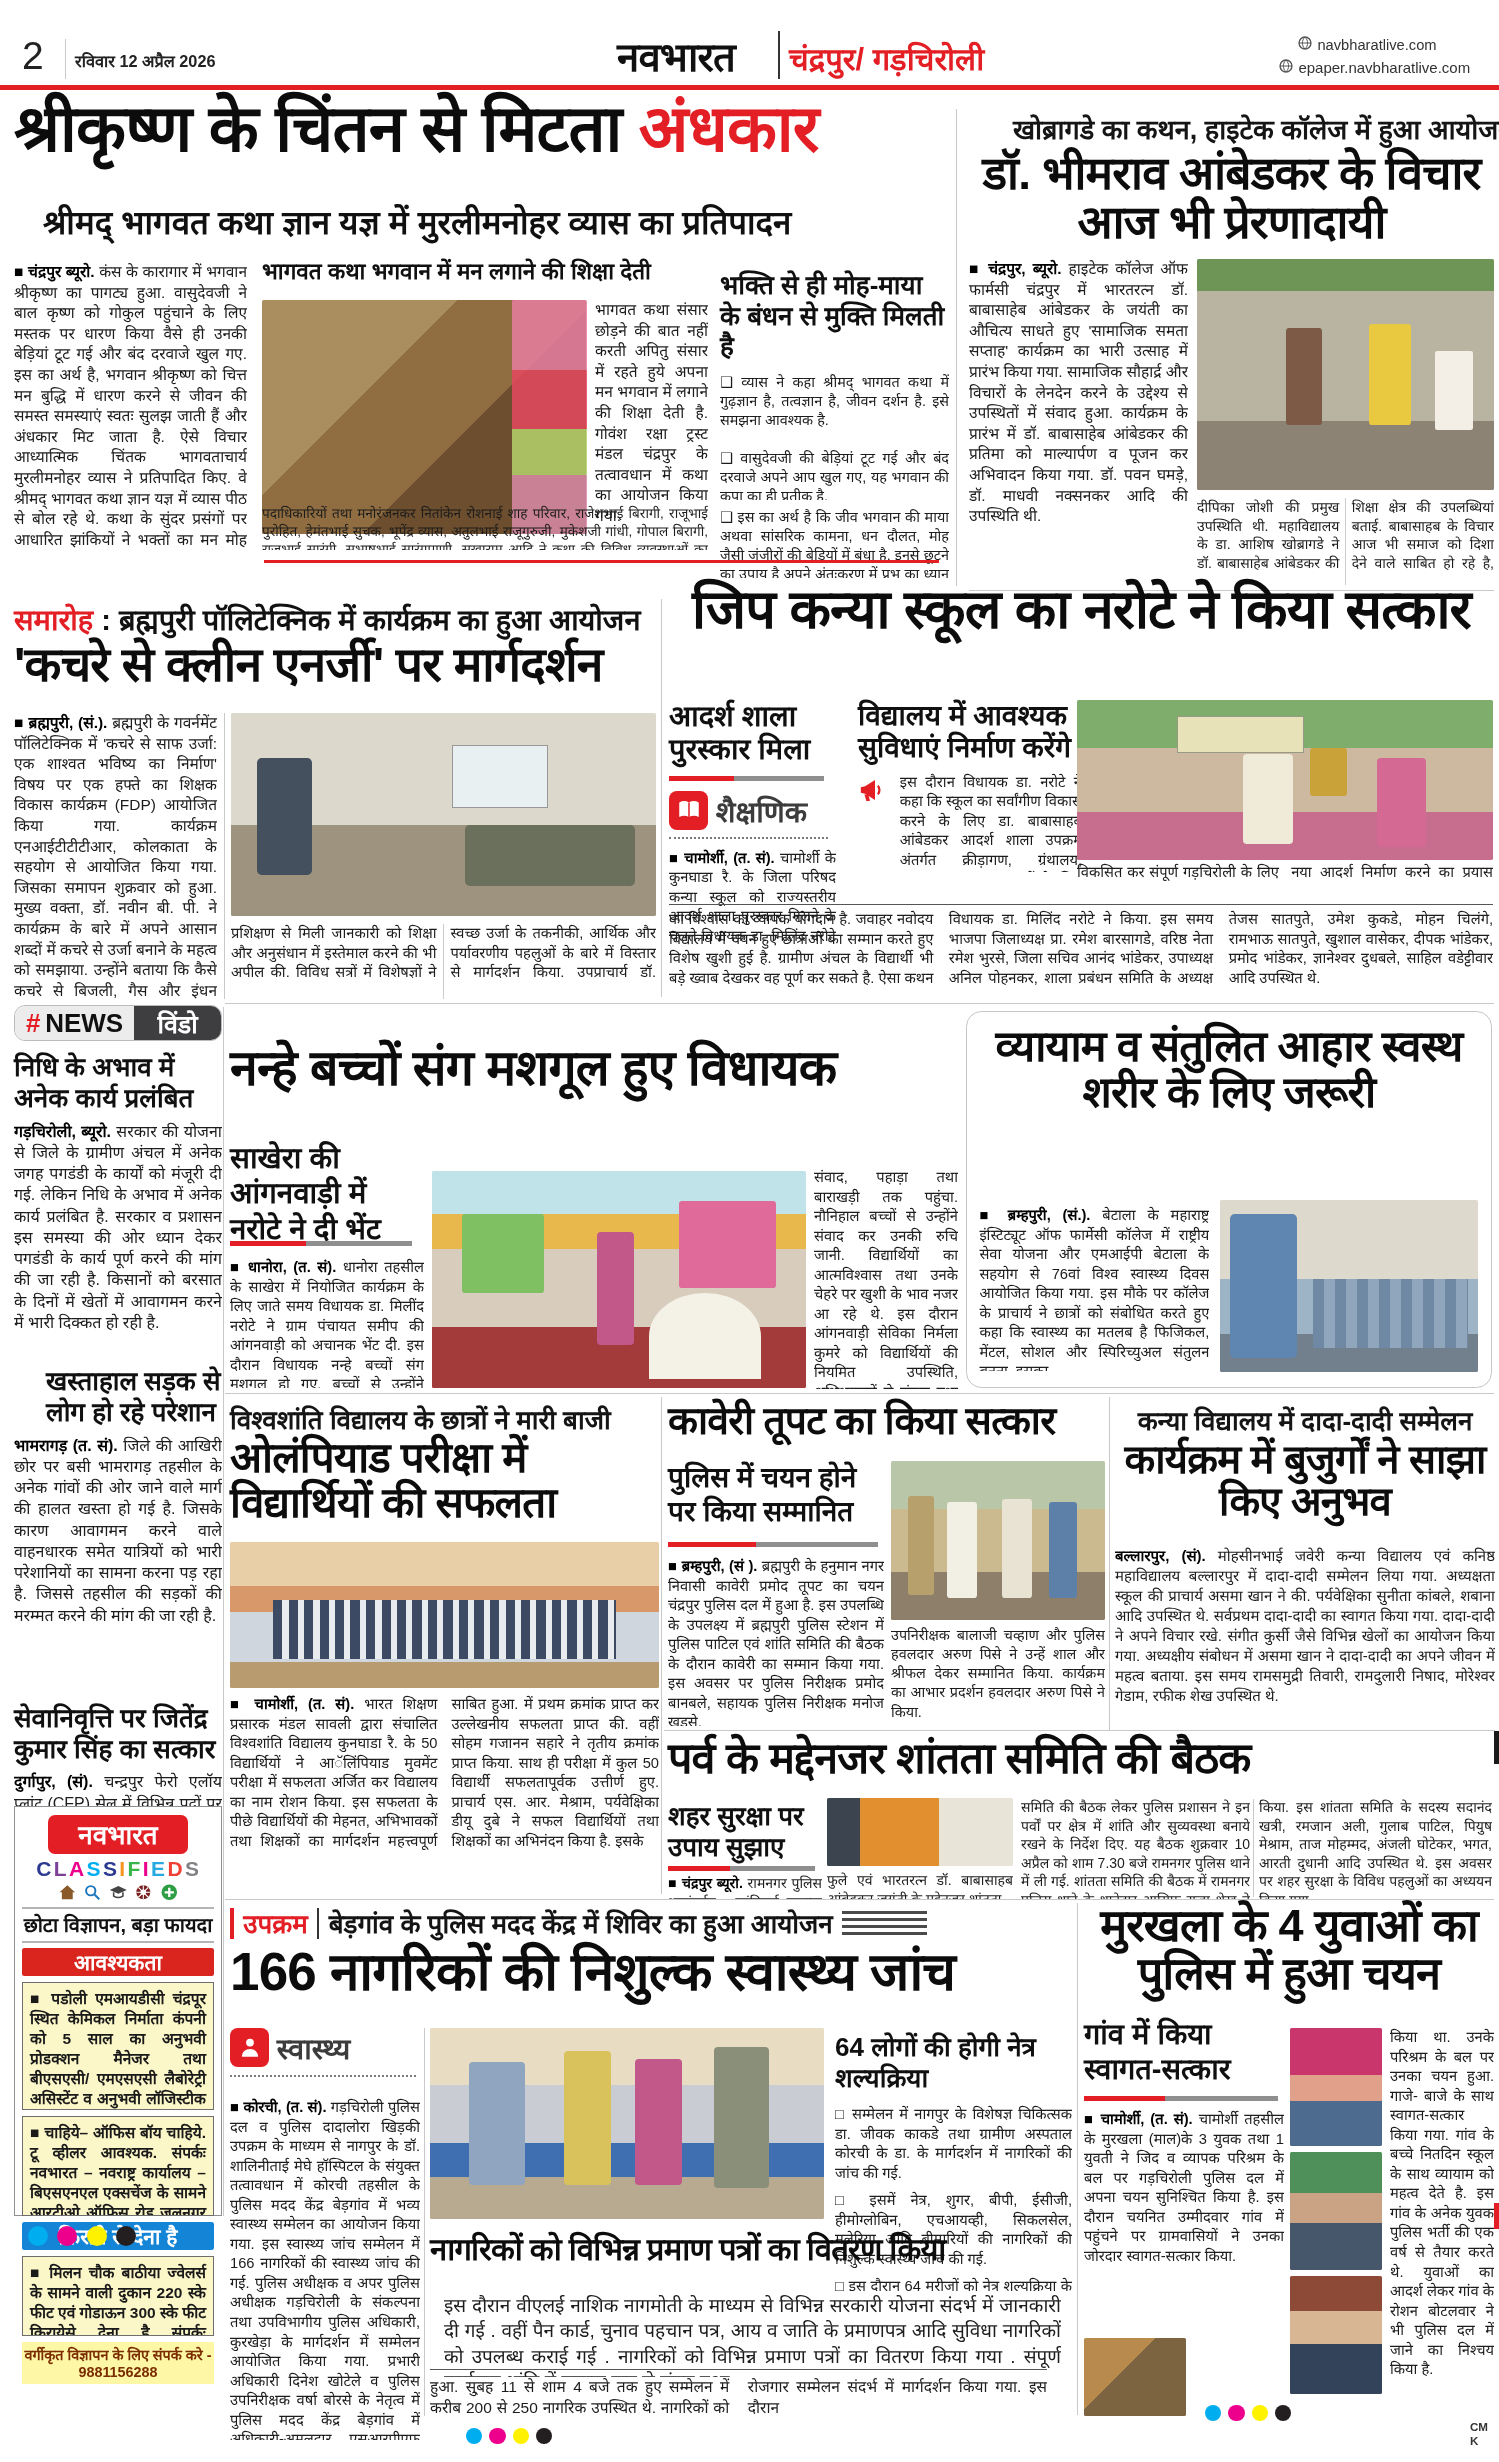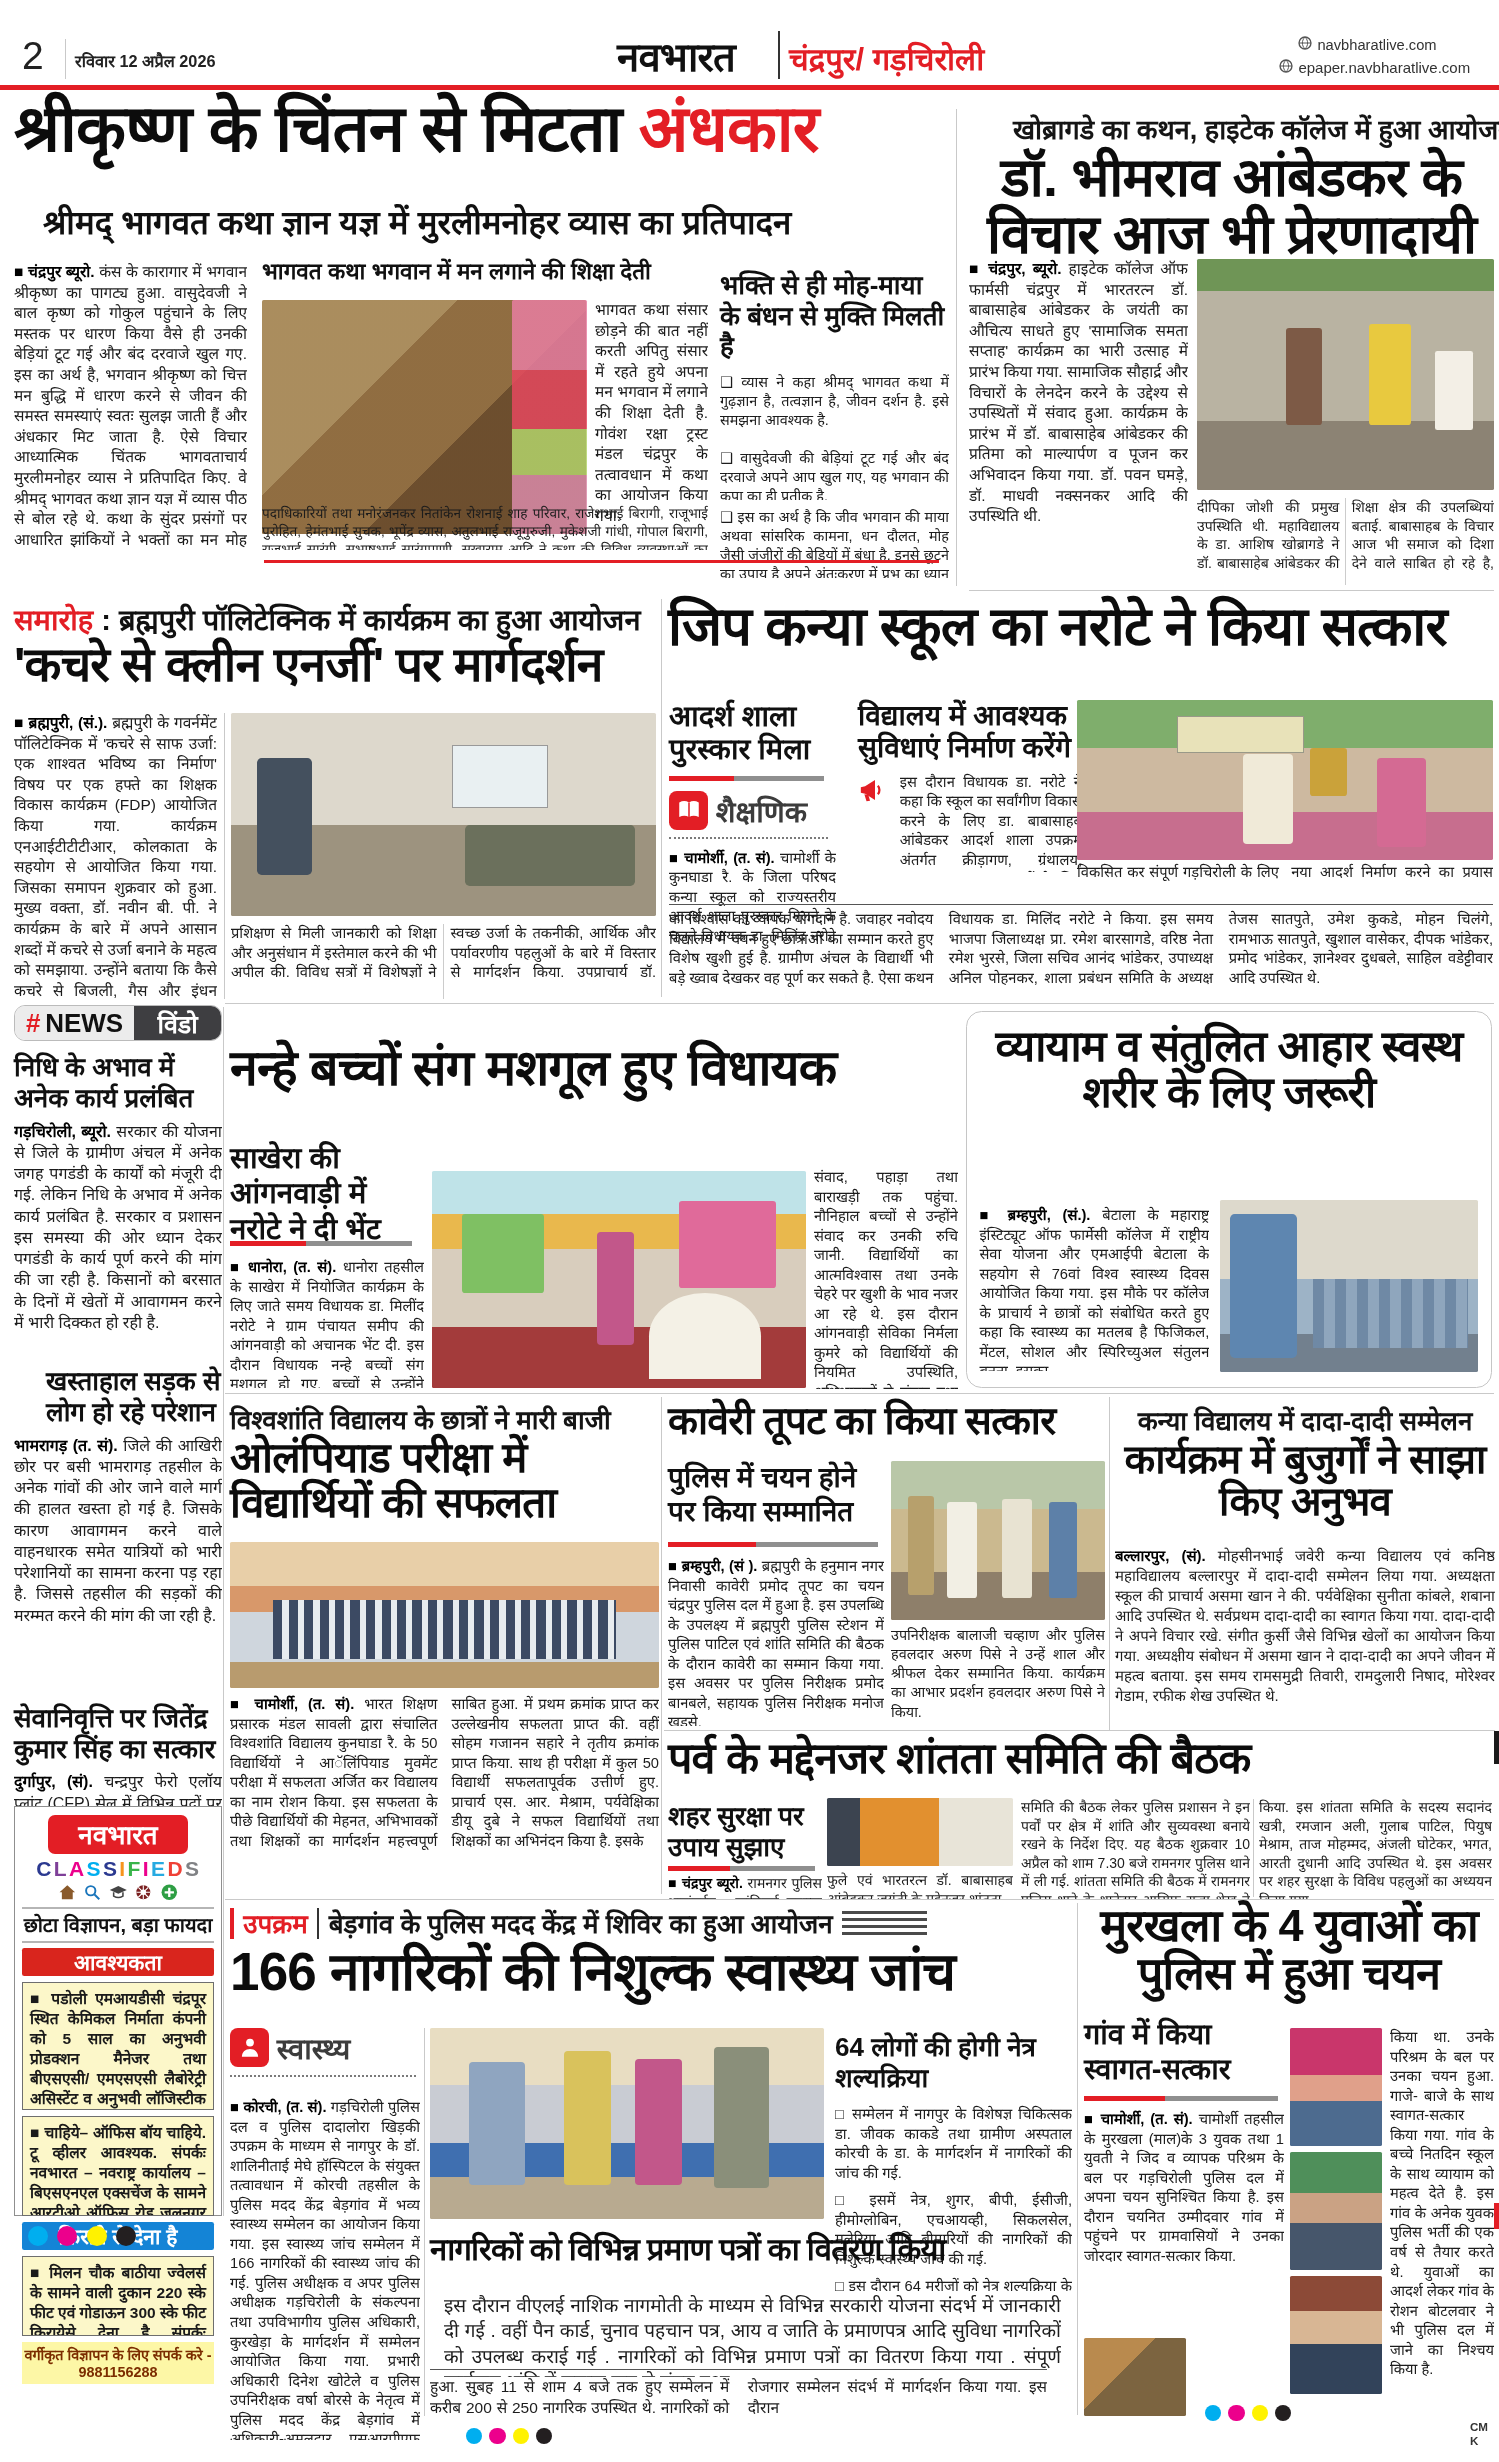--- a/index.html
+++ b/index.html
@@ -87,21 +87,21 @@
     <p class="bt" style="font-size:14.4px;margin:11px 0 0;height:68px;">❑ व्यास ने कहा श्रीमद् भागवत कथा में गुढ़ज्ञान है, तत्वज्ञान है, जीवन दर्शन है. इसे समझना आवश्यक है.</p>
     <p class="bt" style="font-size:14.4px;margin:7.8px 0 0;height:51px;">❑ वासुदेवजी की बेड़ियां टूट गई और बंद दरवाजे अपने आप खुल गए, यह भगवान की कृपा का ही प्रतीक है.</p>
     <p class="bt" style="font-size:14.4px;margin:7.8px 0 0;height:70px;">❑ इस का अर्थ है कि जीव भगवान की माया अथवा सांसरिक कामना, धन दौलत, मोह जैसी जंजीरों की बेड़ियों में बंधा है. इनसे छूटने का उपाय है अपने अंतःकरण में प्रभु का ध्यान और अनन्य भक्ति भाव.</p>
   </div>
 
   <p class="abs bt" style="left:262px;top:505px;width:446px;height:45px;font-size:13.6px;margin:0;">पदाधिकारियों तथा मनोरंजनकर नितांकेन रोशनाई शाह परिवार, राजेशभाई बिरागी, राजूभाई पुरोहित, हेमंतभाई सुचक, भूपेंद्र व्यास, अतुलभाई राजूगुरुजी, मुकेशजी गांधी, गोपाल बिरागी, राजूभाई सारंगी, सुभाषभाई सारंगपाणी, सखाराम आदि ने कथा की विविध व्यवस्थाओं का संयोजन किया.</p>
   <div class="abs" style="left:264px;top:560px;width:675px;height:3.1px;background:#e31e25;"></div>
 
   <div class="abs vr" style="left:956px;top:109px;height:477px;"></div>
   <div class="abs kick" style="left:969px;top:110px;width:525px;font-size:27px;margin-left:44px;">खोब्रागडे का कथन, हाइटेक कॉलेज में हुआ आयोजन</div>
-  <div class="abs hl" style="left:969px;top:149px;width:525px;font-size:54px;text-align:center;">डॉ. भीमराव आंबेडकर के विचार आज भी प्रेरणादायी</div>
+  <div class="abs hl" style="left:969px;top:149px;width:525px;font-size:46px;text-align:center;">डॉ. भीमराव आंबेडकर के विचार आज भी प्रेरणादायी</div>
 
   <p class="abs bt" style="left:969px;top:259px;width:219px;height:326px;font-size:15.5px;margin:0;"><b>■ चंद्रपुर, ब्यूरो.</b> <span>हाइटेक कॉलेज ऑफ फार्मसी चंद्रपुर में भारतरत्न डॉ. बाबासाहेब आंबेडकर के जयंती का औचित्य साधते हुए 'सामाजिक समता सप्ताह' कार्यक्रम का भारी उत्साह में प्रारंभ किया गया. सामाजिक सौहार्द्र और विचारों के लेनदेन करने के उद्देश्य से उपस्थितों में संवाद हुआ. कार्यक्रम के प्रारंभ में डॉ. बाबासाहेब आंबेडकर की प्रतिमा को माल्यार्पण व पूजन कर अभिवादन किया गया. डॉ. पवन घमड़े, डॉ. माधवी नक्सनकर आदि की उपस्थिति थी.</span></p>
   <div class="photo" style="left:1197px;top:259px;width:297px;height:231px;background:linear-gradient(180deg,#6f9556 0 14%,#b9b3a2 14% 70%,#8c8374 70% 100%);">
     <div style="position:absolute;left:58%;top:28%;width:14%;height:44%;background:#e8c93f;border-radius:3.1px;"></div>
     <div style="position:absolute;left:30%;top:30%;width:12%;height:42%;background:#7d5a46;border-radius:3.1px;"></div>
     <div style="position:absolute;left:80%;top:40%;width:13%;height:34%;background:#f3efe6;border:0.8px solid #9c8；;border-radius:2.3px;"></div>
   </div>
   <div class="abs bt" style="left:1197px;top:498px;width:297px;height:87px;font-size:14px;margin:0;column-count:2;column-gap:12.4px;column-rule:0.8px solid #ccc;"><span>दीपिका जोशी की प्रमुख उपस्थिति थी. महाविद्यालय के डा. आशिष खोब्रागडे ने डॉ. बाबासाहेब आंबेडकर की शिक्षा क्षेत्र की उपलब्धियां बताई. बाबासाहब के विचार आज भी समाज को दिशा देने वाले साबित हो रहे है, ऐसा प्रतिपादन खोब्रागडे ने अपने संबोधन में किया.</span> </div>
   <div class="abs hr" style="left:969px;top:590px;width:525px;"></div>
 
@@ -110,21 +110,21 @@
   <p class="abs bt" style="left:14px;top:713px;width:203px;height:286px;font-size:15.5px;margin:0;"><b>■ ब्रह्मपुरी, (सं.).</b> <span>ब्रह्मपुरी के गवर्नमेंट पॉलिटेक्निक में 'कचरे से साफ उर्जा: एक शाश्वत भविष्य का निर्माण' विषय पर एक हफ्ते का शिक्षक विकास कार्यक्रम (FDP) आयोजित किया गया. कार्यक्रम एनआईटीटीटीआर, कोलकाता के सहयोग से आयोजित किया गया. जिसका समापन शुक्रवार को हुआ. मुख्य वक्ता, डॉ. नवीन बी. पी. ने कार्यक्रम के बारे में अपने आसान शब्दों में कचरे से उर्जा बनाने के महत्व को समझाया. उन्होंने बताया कि कैसे कचरे से बिजली, गैस और इंधन बनाया जा सकता है. डॉ. राजन एल. वानखेड़े ने उपस्थित शिक्षकों के समक्ष स्वच्छ उर्जा का महत्व बताया. उन्होंने कहा कि पर्यावरणीय समस्याओं को हल करने में तकनीकी शिक्षा बहुत उपयोगी है. उन्होंने शिक्षकों से</span></p>
   <div class="abs vr" style="left:224px;top:713px;height:286px;"></div>
   <div class="photo" style="left:231px;top:713px;width:425px;height:203px;background:linear-gradient(180deg,#ddd8cc 0 55%,#9d937f 55% 100%);">
     <div style="position:absolute;left:6%;top:22%;width:13%;height:58%;background:#44505e;border-radius:4.7px;"></div>
     <div style="position:absolute;left:52%;top:16%;width:22%;height:30%;background:#e9f0f2;border:0.8px solid #999;"></div>
     <div style="position:absolute;left:55%;top:55%;width:40%;height:30%;background:#6b705c;border-radius:4.7px;"></div>
   </div>
   <div class="abs bt" style="left:231px;top:924px;width:425px;height:75px;font-size:14.7px;margin:0;column-count:2;column-gap:14px;column-rule:0.8px solid #ccc;"><span>प्रशिक्षण से मिली जानकारी को शिक्षा और अनुसंधान में इस्तेमाल करने की भी अपील की. विविध सत्रों में विशेषज्ञों ने स्वच्छ उर्जा के तकनीकी, आर्थिक और पर्यावरणीय पहलुओं के बारे में विस्तार से मार्गदर्शन किया. उपप्राचार्य डॉ. आशीष बहेंदवार ने प्रथम सत्र में मुख्य मौजूदगी</span> </div>
 
   <div class="abs vr" style="left:661px;top:599px;height:398px;"></div>
-  <div class="abs hl" style="left:668px;top:598px;width:827px;font-size:54px;text-align:left;white-space:nowrap;">जिप कन्या स्कूल का नरोटे ने किया सत्कार</div>
+  <div class="abs hl" style="left:668px;top:581px;width:827px;font-size:54px;text-align:center;white-space:nowrap;">जिप कन्या स्कूल का नरोटे ने किया सत्कार</div>
 
   <div class="abs" style="left:669px;top:700px;width:167px;height:200px;">
     <div class="capb" style="font-size:29px;line-height:1.15;">आदर्श शाला पुरस्कार मिला</div>
     <div class="rgline" style="width:155px;margin:9.3px 0;"></div>
     <div class="badge-row">
       <span class="badge-sq">
           <svg width="26" height="26" viewBox="0 0 24 24">
             <path d="M3 5c3.2-1.6 6-1.6 9 0 3-1.6 5.8-1.6 9 0v13.5c-3.2-1.6-6-1.6-9 0-3-1.6-5.8-1.6-9 0z" fill="#fff"></path>
             <path d="M12 5v13.5" stroke="#e31e25" stroke-width="1.4"></path>
           </svg>

